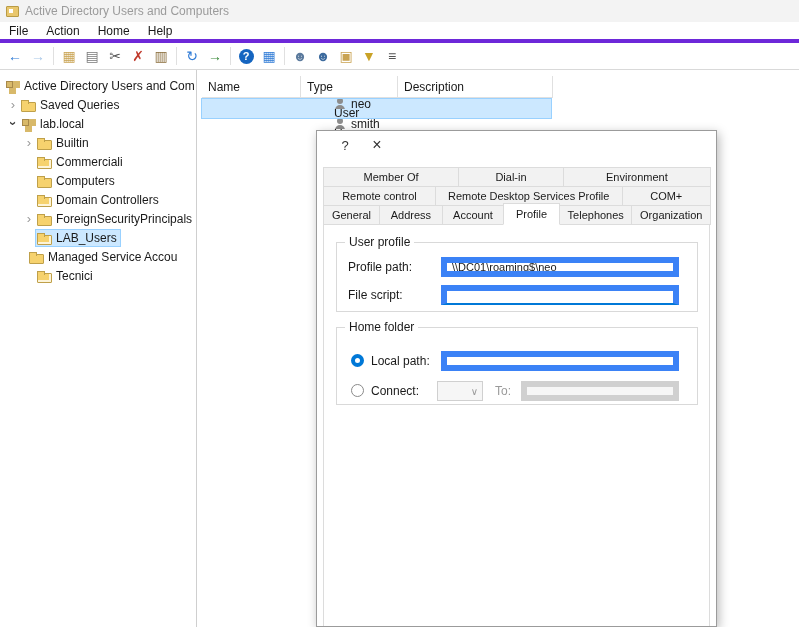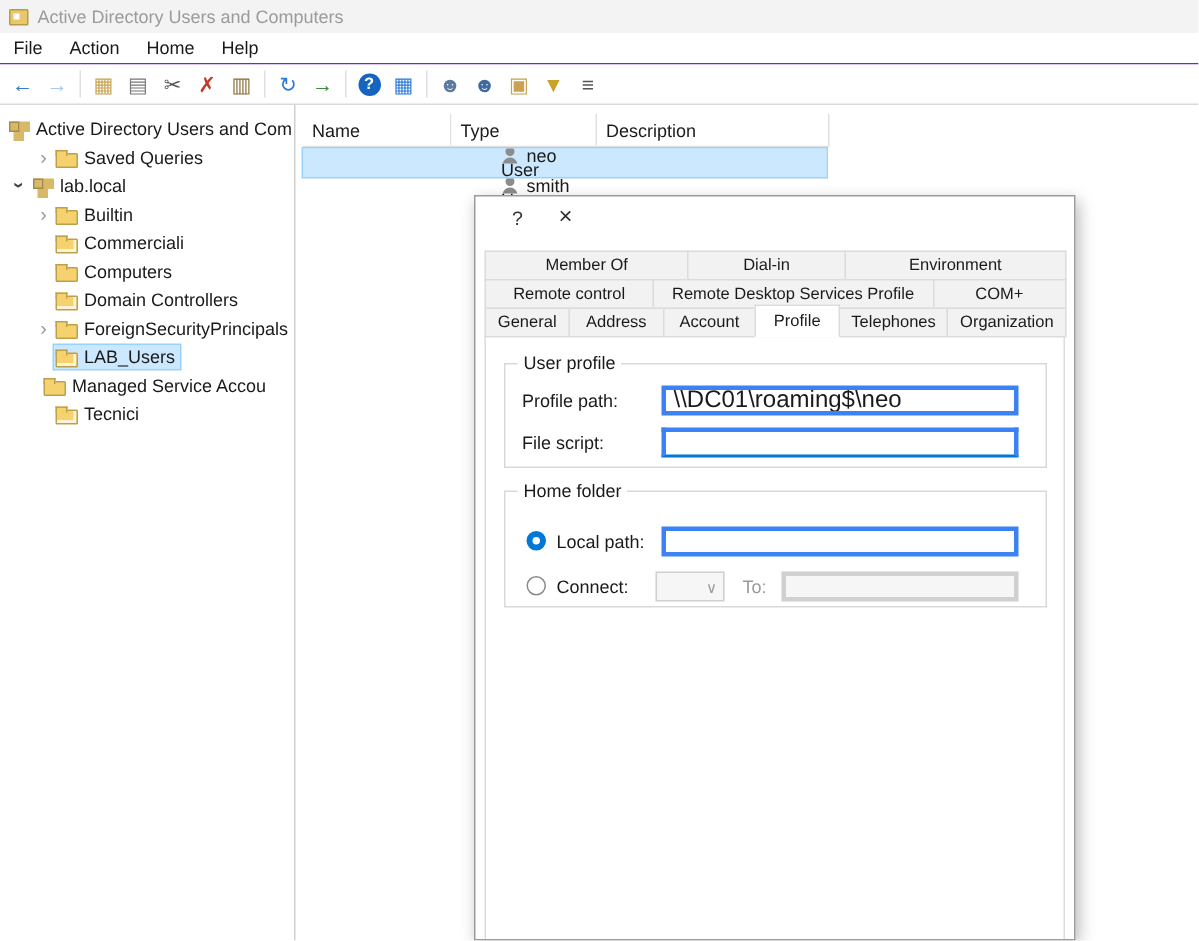--- a/index.html
+++ b/index.html
@@ -11,21 +11,21 @@
   }
 
   
   .titlebar { position:absolute; left:0; top:0; width:799px; height:22px;
     background:#f3f3f3; display:flex; align-items:center; padding-left:6px; gap:6px; }
   .app-icon { width:13px; height:11px; background:#e9c76d; border:1px solid #b99b45; border-radius:1px; position:relative; }
   .app-icon::after { content:""; position:absolute; left:2px; top:2px; width:4px; height:4px; background:#fff; }
   .titlebar .title { color:#9b9b9b; }
 
   .menubar { position:absolute; left:0; top:22px; width:799px; height:21px;
-    background:#fff; display:flex; align-items:center; border-bottom:1px solid #6d28d9; }
+    background:#fff; display:flex; align-items:center; border-bottom:4px solid #6d28d9; }
   .mi { padding:3px 9px; cursor:default; }
 
   .toolbar { position:absolute; left:0; top:43px; width:799px; height:27px;
     background:#fff; border-bottom:1px solid #d9d9d9;
     display:flex; align-items:center; padding-left:4px; gap:1px; }
   .tb { width:22px; height:22px; display:flex; align-items:center; justify-content:center;
     font-size:14px; line-height:1; cursor:default; }
   .tb.helpbg span { display:flex; width:15px; height:15px; border-radius:50%;
     background:#1565c0; color:#fff; align-items:center; justify-content:center;
     font-size:11px; font-weight:bold; }
@@ -87,22 +87,22 @@
   .page { position:absolute; left:6px; top:93px; width:387px; bottom:0;
     background:#fff; border:1px solid #dcdcdc; border-bottom:none; z-index:2; }
 
   .group { position:absolute; left:12px; width:362px; border:1px solid #d9d9d9; }
   .group .legend { position:absolute; top:-8px; left:8px; background:#fff; padding:0 4px; }
   .g1 { top:17px; height:70px; }
   .g2 { top:102px; height:78px; }
 
   .flabel { position:absolute; left:11px; height:20px; line-height:20px; white-space:nowrap; }
   .tinput { position:absolute; left:104px; width:238px; height:20px;
-    border:3px solid #3b82f6; padding:2px 5px; font-family:"Liberation Sans",sans-serif;
-    font-size:16px; color:#1a1a1a; background:#fff; outline:none; }
+    border:6px solid #3b82f6; padding:2px 5px; font-family:"Liberation Sans",sans-serif;
+    font-size:11px; color:#1a1a1a; background:#fff; outline:none; }
   .tinput.focus { border-bottom:2px solid #0078d7; }
   .tinput.disabled { background:#f6f6f6; border-color:#d0d0d0; }
 
   .radio { position:absolute; width:13px; height:13px; border-radius:50%; background:#fff; }
   .radio.on { border:4px solid #0078d7; }
   .radio.off { border:1px solid #8a8a8a; }
   .rlabel { position:absolute; height:16px; line-height:16px; white-space:nowrap; }
 
   .combo { position:absolute; left:100px; width:46px; height:20px; background:#f6f6f6;
     border:1px solid #d0d0d0; display:flex; align-items:center; justify-content:flex-end;
@@ -179,21 +179,21 @@
     </div>
 </div>
 
 <div class="main">
 
   <div class="tree">
     <div class="titem" style="padding-left:4px">
       <span class="ticon blocks-shape"></span>
       <span class="tlabel">Active Directory Users and Com</span>
     </div>
-    <div class="titem" style="padding-left:22px">
+    <div class="titem" style="padding-left:6px">
       <span class="chev collapsed"></span>
       <span class="ticon folder-shape"></span>
       <span class="tlabel">Saved Queries</span>
     </div>
     <div class="titem" style="padding-left:6px">
       <span class="chev expanded"></span>
       <span class="ticon blocks-shape"></span>
       <span class="tlabel">lab.local</span>
     </div>
     <div class="titem" style="padding-left:22px">

